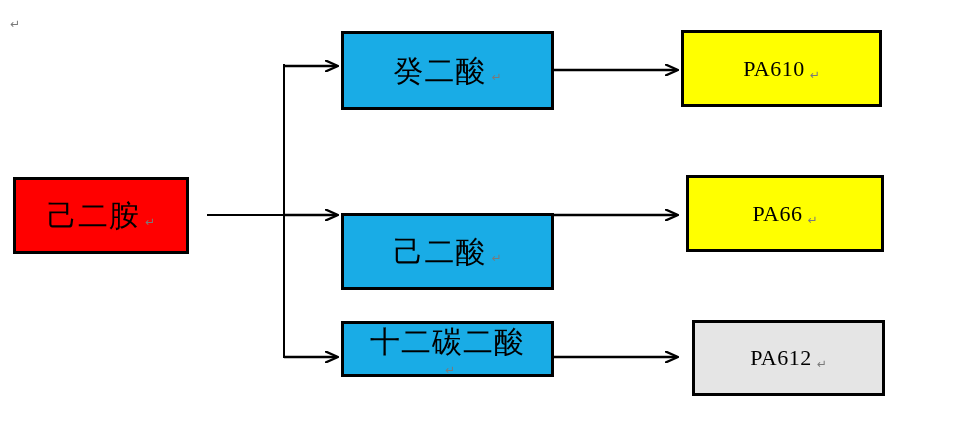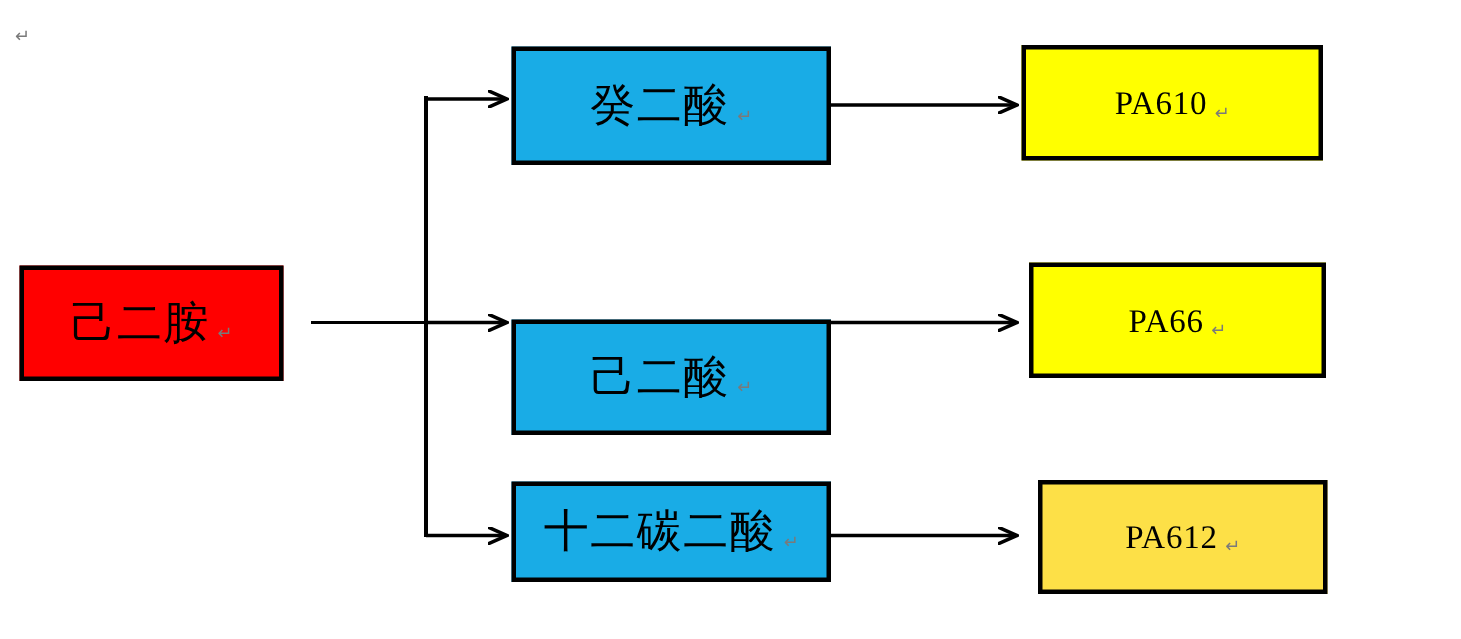--- a/index.html
+++ b/index.html
@@ -102,33 +102,33 @@
   <div class="node node-cn" style="left:341px; top:31px; width:213px; height:79px; background:#19ACE6;">
     <span class="label">癸二酸</span>
     <span class="pilcrow">↵</span>
   </div>
 
   <div class="node node-cn" style="left:341px; top:177px; width:213px; height:77px; background:#19ACE6;margin-top:36px;">
     <span class="label">己二酸</span>
     <span class="pilcrow">↵</span>
   </div>
 
-  <div class="node node-cn" style="left:341px; top:321px; width:213px; height:67px; background:#19ACE6;">
+  <div class="node node-cn" style="left:341px; top:321px; width:213px; height:56px; background:#19ACE6;flex-direction:column;">
     <span class="label">十二碳二酸</span>
     <span class="pilcrow">↵</span>
   </div>
 
   <div class="node node-en" style="left:681px; top:30px; width:201px; height:77px; background:#FFFF00;">
     <span class="label">PA610</span>
     <span class="pilcrow">↵</span>
   </div>
 
   <div class="node node-en" style="left:686px; top:175px; width:198px; height:77px; background:#FFFF00;align-items:center;">
     <span class="label">PA66</span>
     <span class="pilcrow">↵</span>
   </div>
 
-  <div class="node node-en" style="left:692px; top:320px; width:193px; height:76px; background:#fde047;">
+  <div class="node node-en" style="left:692px; top:320px; width:193px; height:76px; background:#e5e5e5;">
     <span class="label">PA612</span>
     <span class="pilcrow">↵</span>
   </div>
 
 </div>
 
 </body></html>

